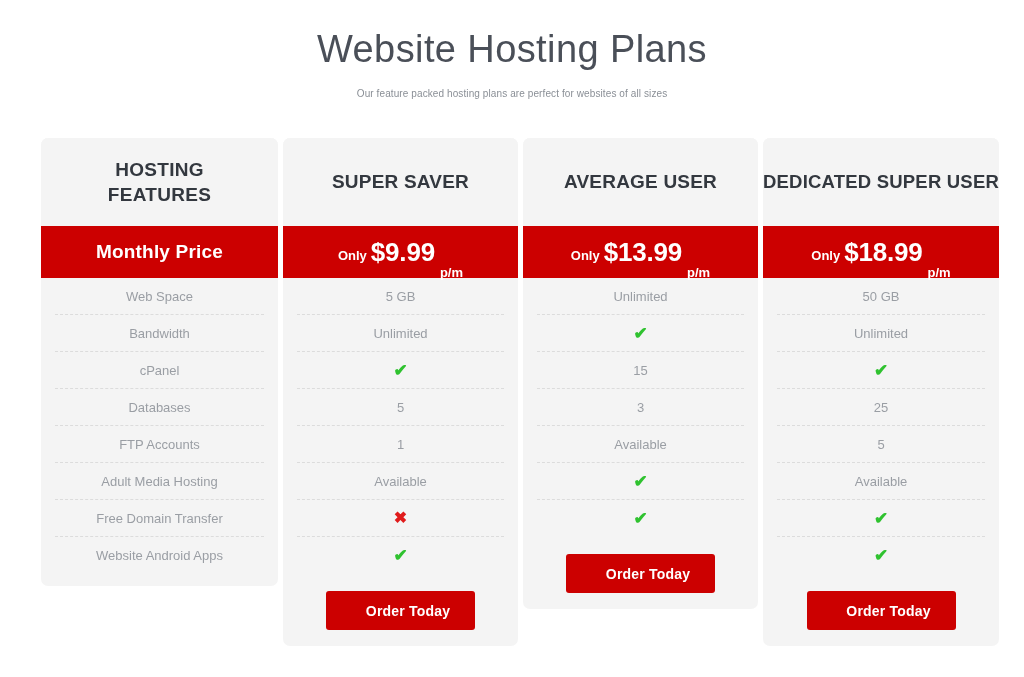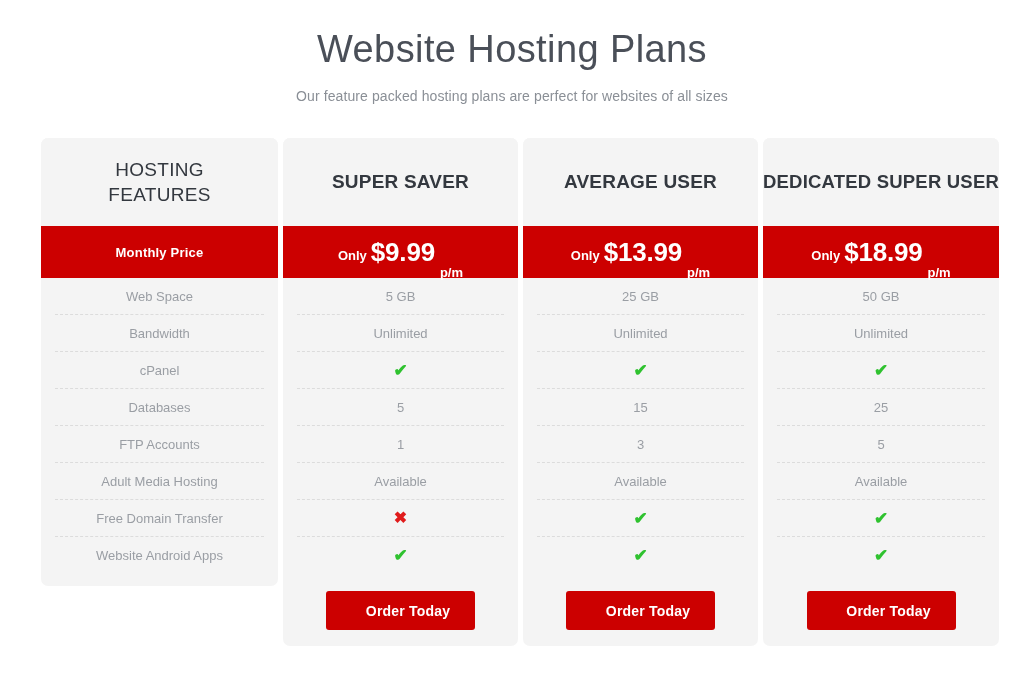--- a/index.html
+++ b/index.html
@@ -26,21 +26,21 @@
   }
   .page-title {
     font-size: 38px;
     font-weight: 300;
     color: #4a4f58;
     letter-spacing: 0.4px;
     line-height: 1.25;
   }
   .page-subtitle {
     margin-top: 14px;
-    font-size: 14px;
+    font-size: 10px;
     font-weight: 400;
     color: #8a8f96;
     letter-spacing: 0.1px;
   }
 
   
   .plans-wrap {
     position: absolute;
     left: 41px;
     top: 138px;
@@ -74,21 +74,21 @@
     height: 88px;
     display: flex;
     align-items: center;
     justify-content: center;
     text-align: center;
     padding: 0 8px;
     background: #f4f4f4;
   }
   .features-title {
     font-size: 19px;
-    font-weight: normal;
+    font-weight: bold;
     color: #33383f;
     line-height: 1.32;
     letter-spacing: 0.3px;
   }
   .plan-title {
     font-size: 19px;
     font-weight: bold;
     color: #33383f;
     letter-spacing: 0.2px;
     white-space: nowrap;
@@ -98,21 +98,21 @@
   
   .price-band {
     height: 52px;
     background: #cc0000;
     display: flex;
     align-items: center;
     justify-content: center;
     color: #ffffff;
   }
   .price-label {
-    font-size: 13px;
+    font-size: 19px;
     font-weight: bold;
     letter-spacing: 0.2px;
   }
   .price-only {
     font-size: 13px;
     font-weight: 700;
     margin-right: 4px;
     position: relative;
     top: 3px;
   }
@@ -246,21 +246,20 @@
     <div class="card plan-card">
       <div class="card-head">
         <div class="plan-title">AVERAGE USER</div>
       </div>
       <div class="price-band">
         <span class="price-only">Only</span>
         <span class="price-amount">$13.99</span>
         <span class="price-period">p/m</span>
       </div>
       <div class="rows">
-        <div class="row first">25 GB</div>
         <div class="row">Unlimited</div>
         <div class="row">
             <span class="check">✔</span>
           </div>
         <div class="row">15</div>
         <div class="row">3</div>
         <div class="row">Available</div>
         <div class="row">
             <span class="check">✔</span>
           </div>

